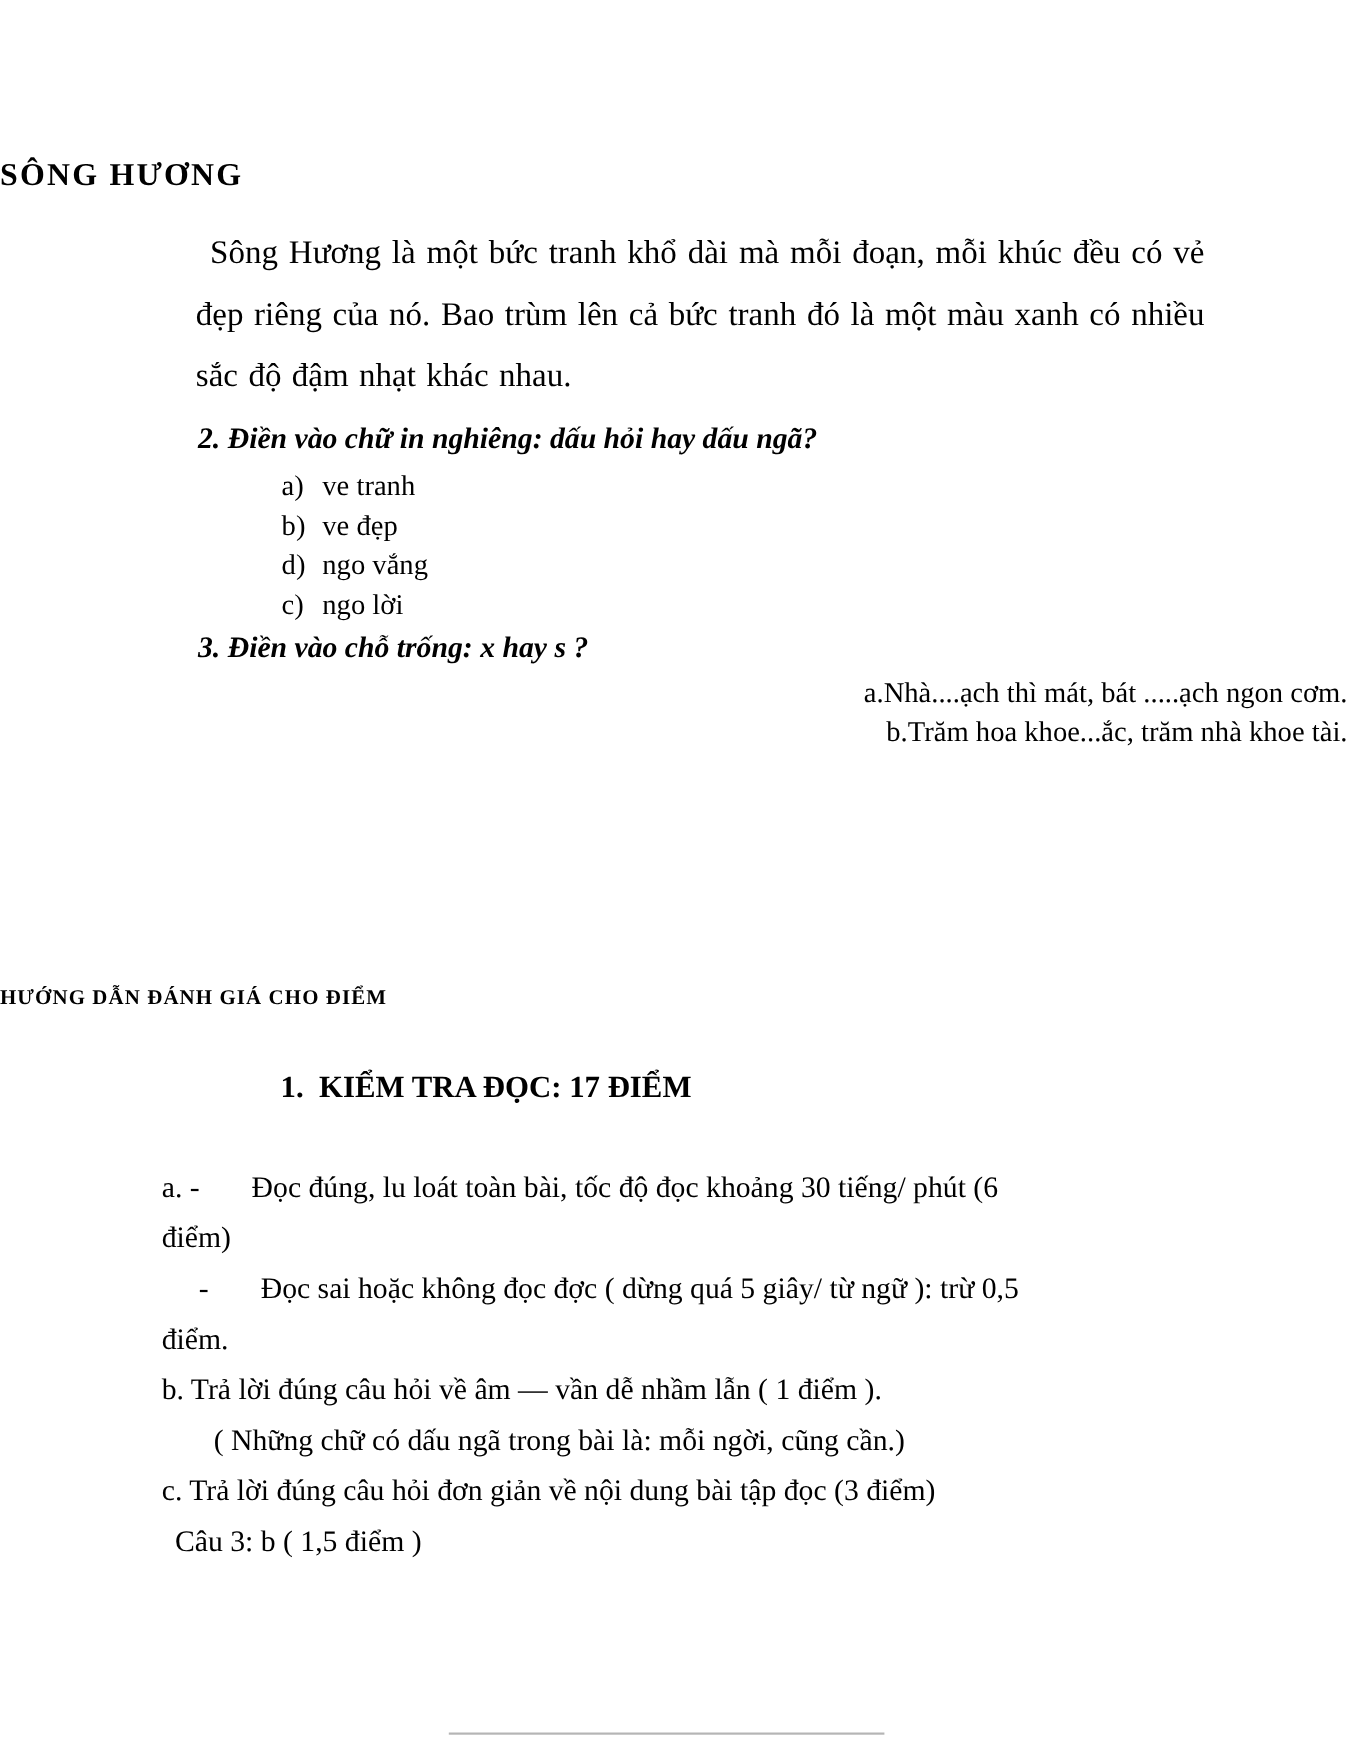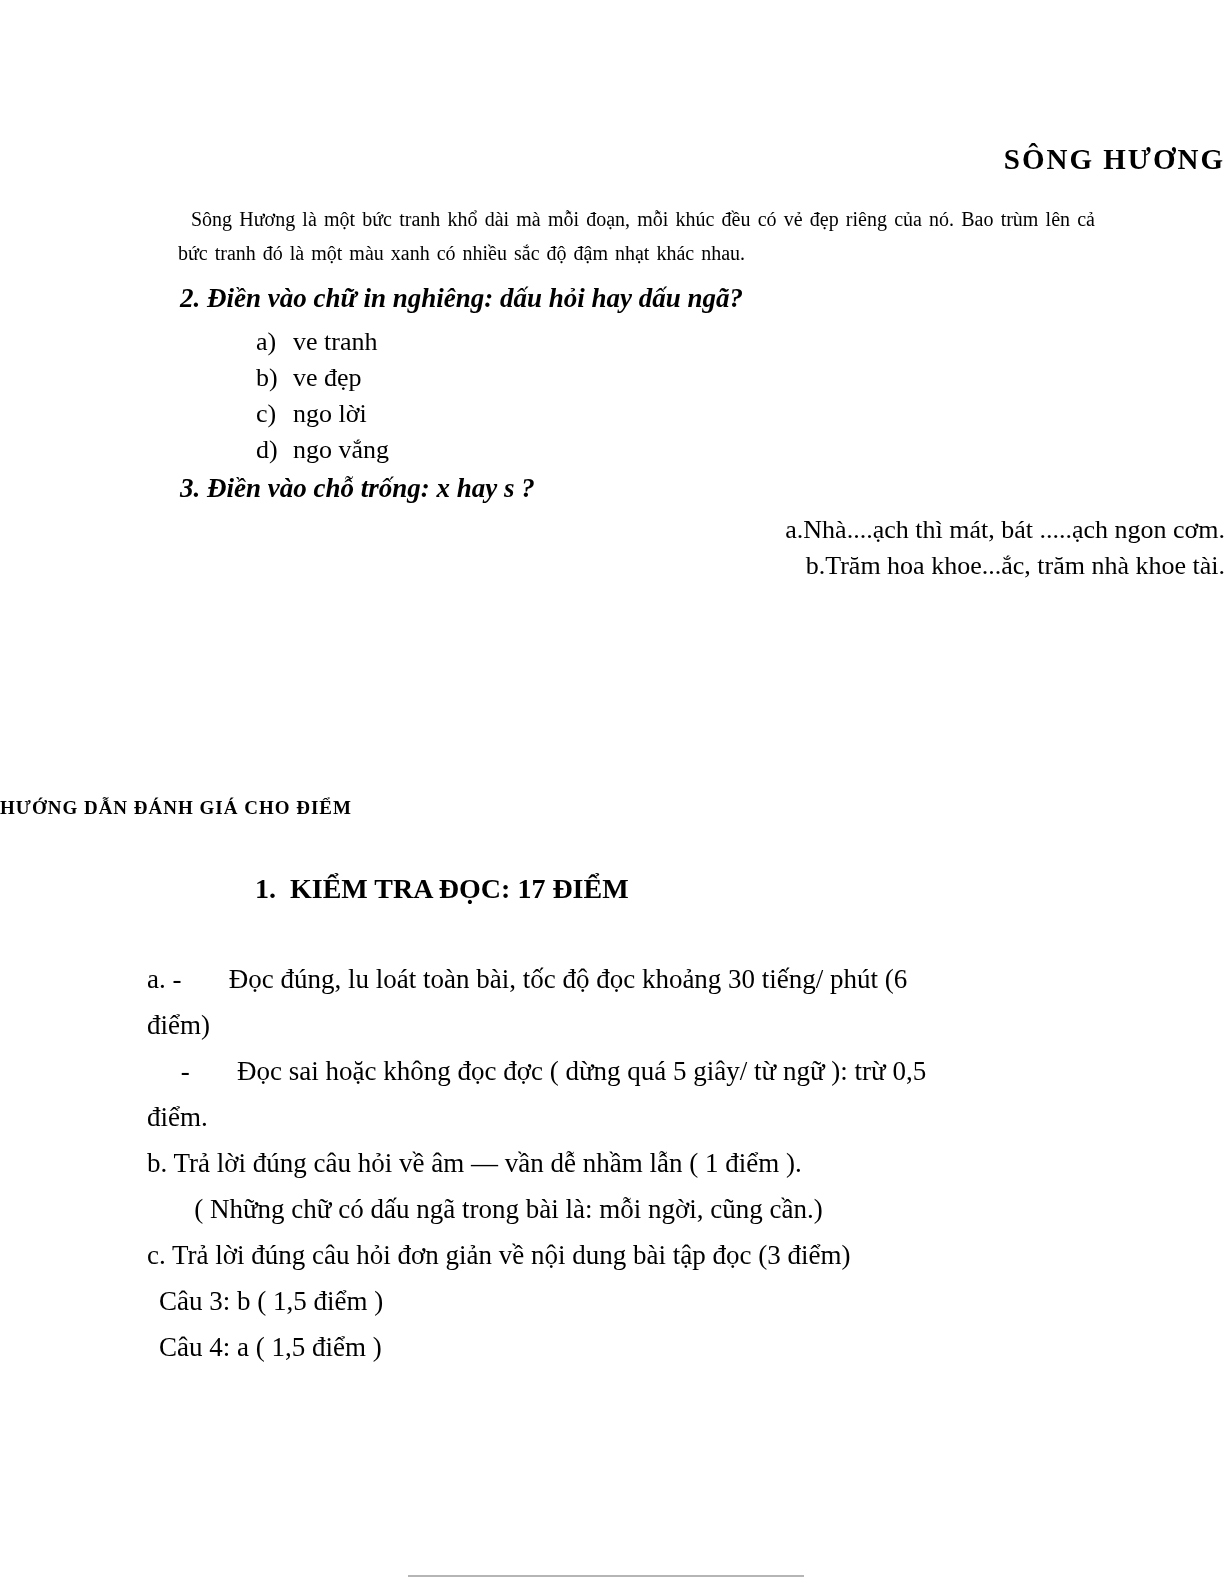--- a/index.html
+++ b/index.html
@@ -9,31 +9,31 @@
     background: #ffffff;
     color: #000000;
     font-family: "Liberation Serif", "DejaVu Serif", serif;
     position: relative;
     overflow: hidden;
   }
   .page { position: absolute; inset: 0; }
 
   .doc-title {
     margin: 142px 0 0 0;
-    text-align: right;
+    text-align: left;
     font-size: 29px;
     font-weight: bold;
     letter-spacing: 2px;
     line-height: 34px;
   }
 
   .intro {
     margin: 26px 130px 0 178px;
-    font-size: 20px;
-    line-height: 34px;
+    font-size: 30px;
+    line-height: 56px;
     text-align: justify;
     text-indent: 13px;
     word-spacing: 2px;
   }
 
   .q-heading {
     margin: 12px 0 0 180px;
     font-size: 27px;
     font-weight: bold;
     line-height: 32px;
@@ -94,24 +94,24 @@
   <h2 class="q-heading">2. Điền vào chữ in nghiêng: dấu hỏi hay dấu ngã?</h2>
 
   <div class="options">
     <div class="option">
       <span class="opt-marker">a)</span><span>ve tranh</span>
     </div>
     <div class="option">
       <span class="opt-marker">b)</span><span>ve đẹp</span>
     </div>
     <div class="option">
-      <span class="opt-marker">c)</span><span>ngo lời</span>
+      <span class="opt-marker">d)</span><span>ngo vắng</span>
     </div>
     <div class="option">
-      <span class="opt-marker">d)</span><span>ngo vắng</span>
+      <span class="opt-marker">c)</span><span>ngo lời</span>
     </div>
   </div>
 
   <h2 class="q-heading q3">3. Điền vào chỗ trống: x hay s ?</h2>
 
   <div class="exercises">
     <div class="exercise">
       <span class="ex-marker">a.</span><span>Nhà....ạch thì mát, bát .....ạch ngon cơm.</span>
     </div>
     <div class="exercise">
@@ -130,20 +130,17 @@
     <div class="guide-line">điểm.</div>
     <div class="guide-line">b. Trả lời đúng câu hỏi về âm — vần dễ nhầm lẫn ( 1 điểm ).</div>
     <div class="guide-line">       ( Những chữ có dấu ngã trong bài là: mỗi ngời, cũng cần.)</div>
     <div class="guide-line">c. Trả lời đúng câu hỏi đơn giản về nội dung bài tập đọc (3 điểm)</div>
   </div>
 
   <div class="answers">
     <div class="answer">
       <span class="answer-label">Câu 3</span><span>: b ( 1,5 điểm )</span>
     </div>
-    <div class="answer">
-      <span class="answer-label">Câu 4</span><span>: a ( 1,5 điểm )</span>
-    </div>
   </div>
 
   <div class="bottom-rule"></div>
 
 </div>
 
 </body></html>

